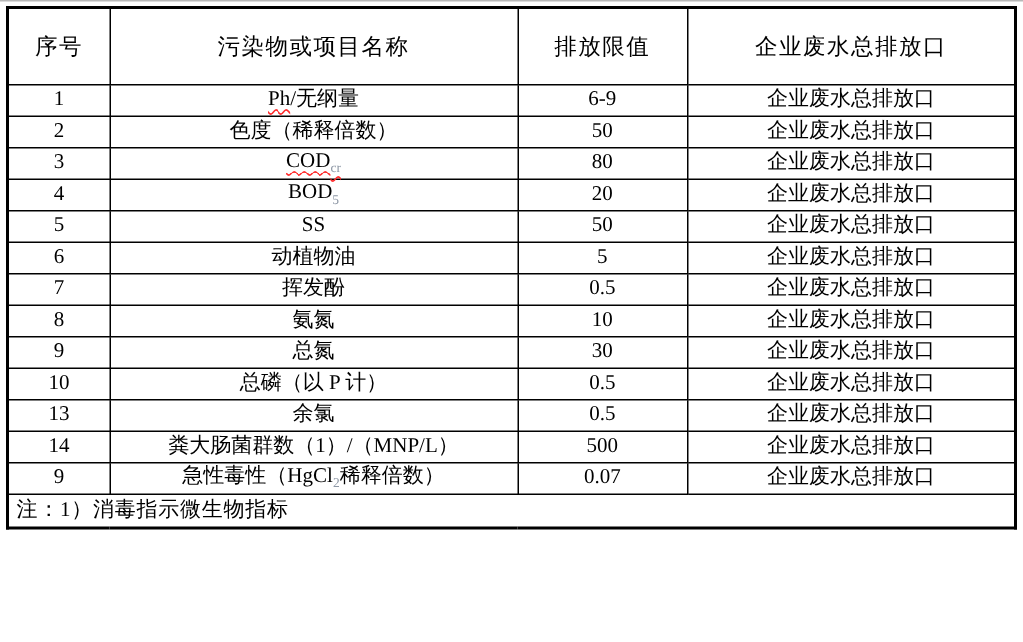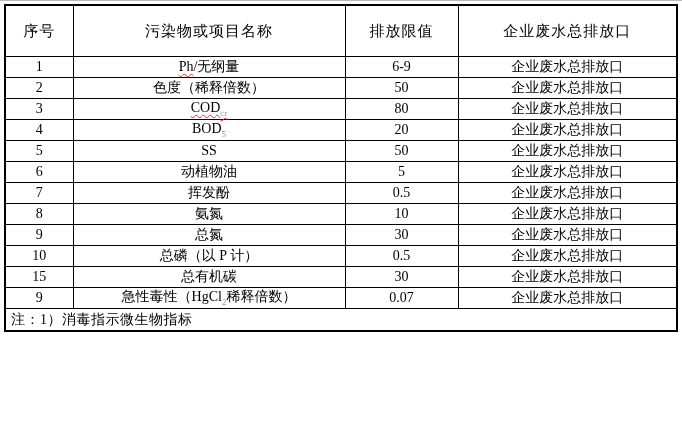--- a/index.html
+++ b/index.html
@@ -161,23 +161,29 @@
       <td>30</td>
       <td>企业废水总排放口</td>
     </tr>
         <tr>
       <td>10</td>
       <td><span>总磷（以 P 计）</span></td>
       <td>0.5</td>
       <td>企业废水总排放口</td>
     </tr>
         <tr>
-      <td>15</td>
-      <td><span>总有机碳</span></td>
-      <td>30</td>
+      <td>13</td>
+      <td><span>余氯</span></td>
+      <td>0.5</td>
+      <td>企业废水总排放口</td>
+    </tr>
+        <tr>
+      <td>14</td>
+      <td><span>粪大肠菌群数（1）/（MNP/L）</span></td>
+      <td>500</td>
       <td>企业废水总排放口</td>
     </tr>
         <tr>
       <td>9</td>
       <td><span>急性毒性（HgCl</span><span class="sub">2</span><span>稀释倍数）</span></td>
       <td>0.07</td>
       <td>企业废水总排放口</td>
     </tr>
       </tbody>
     <tfoot>

